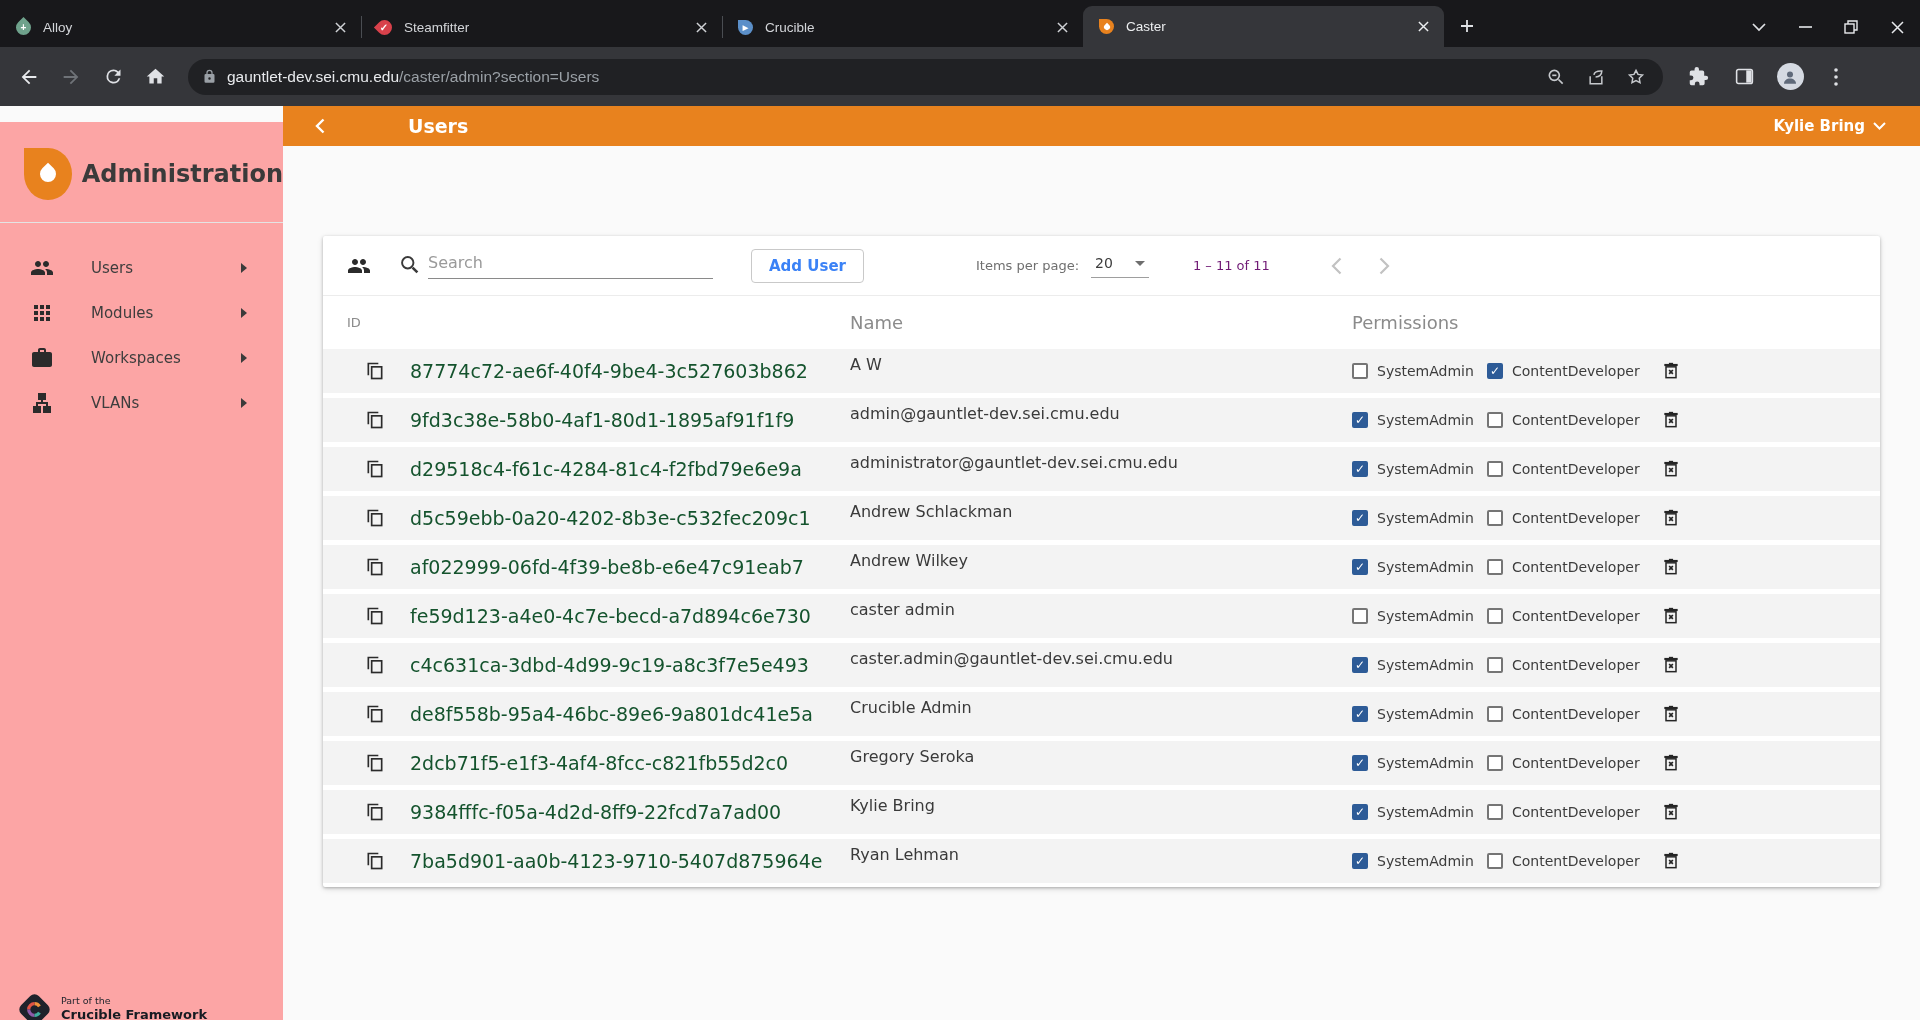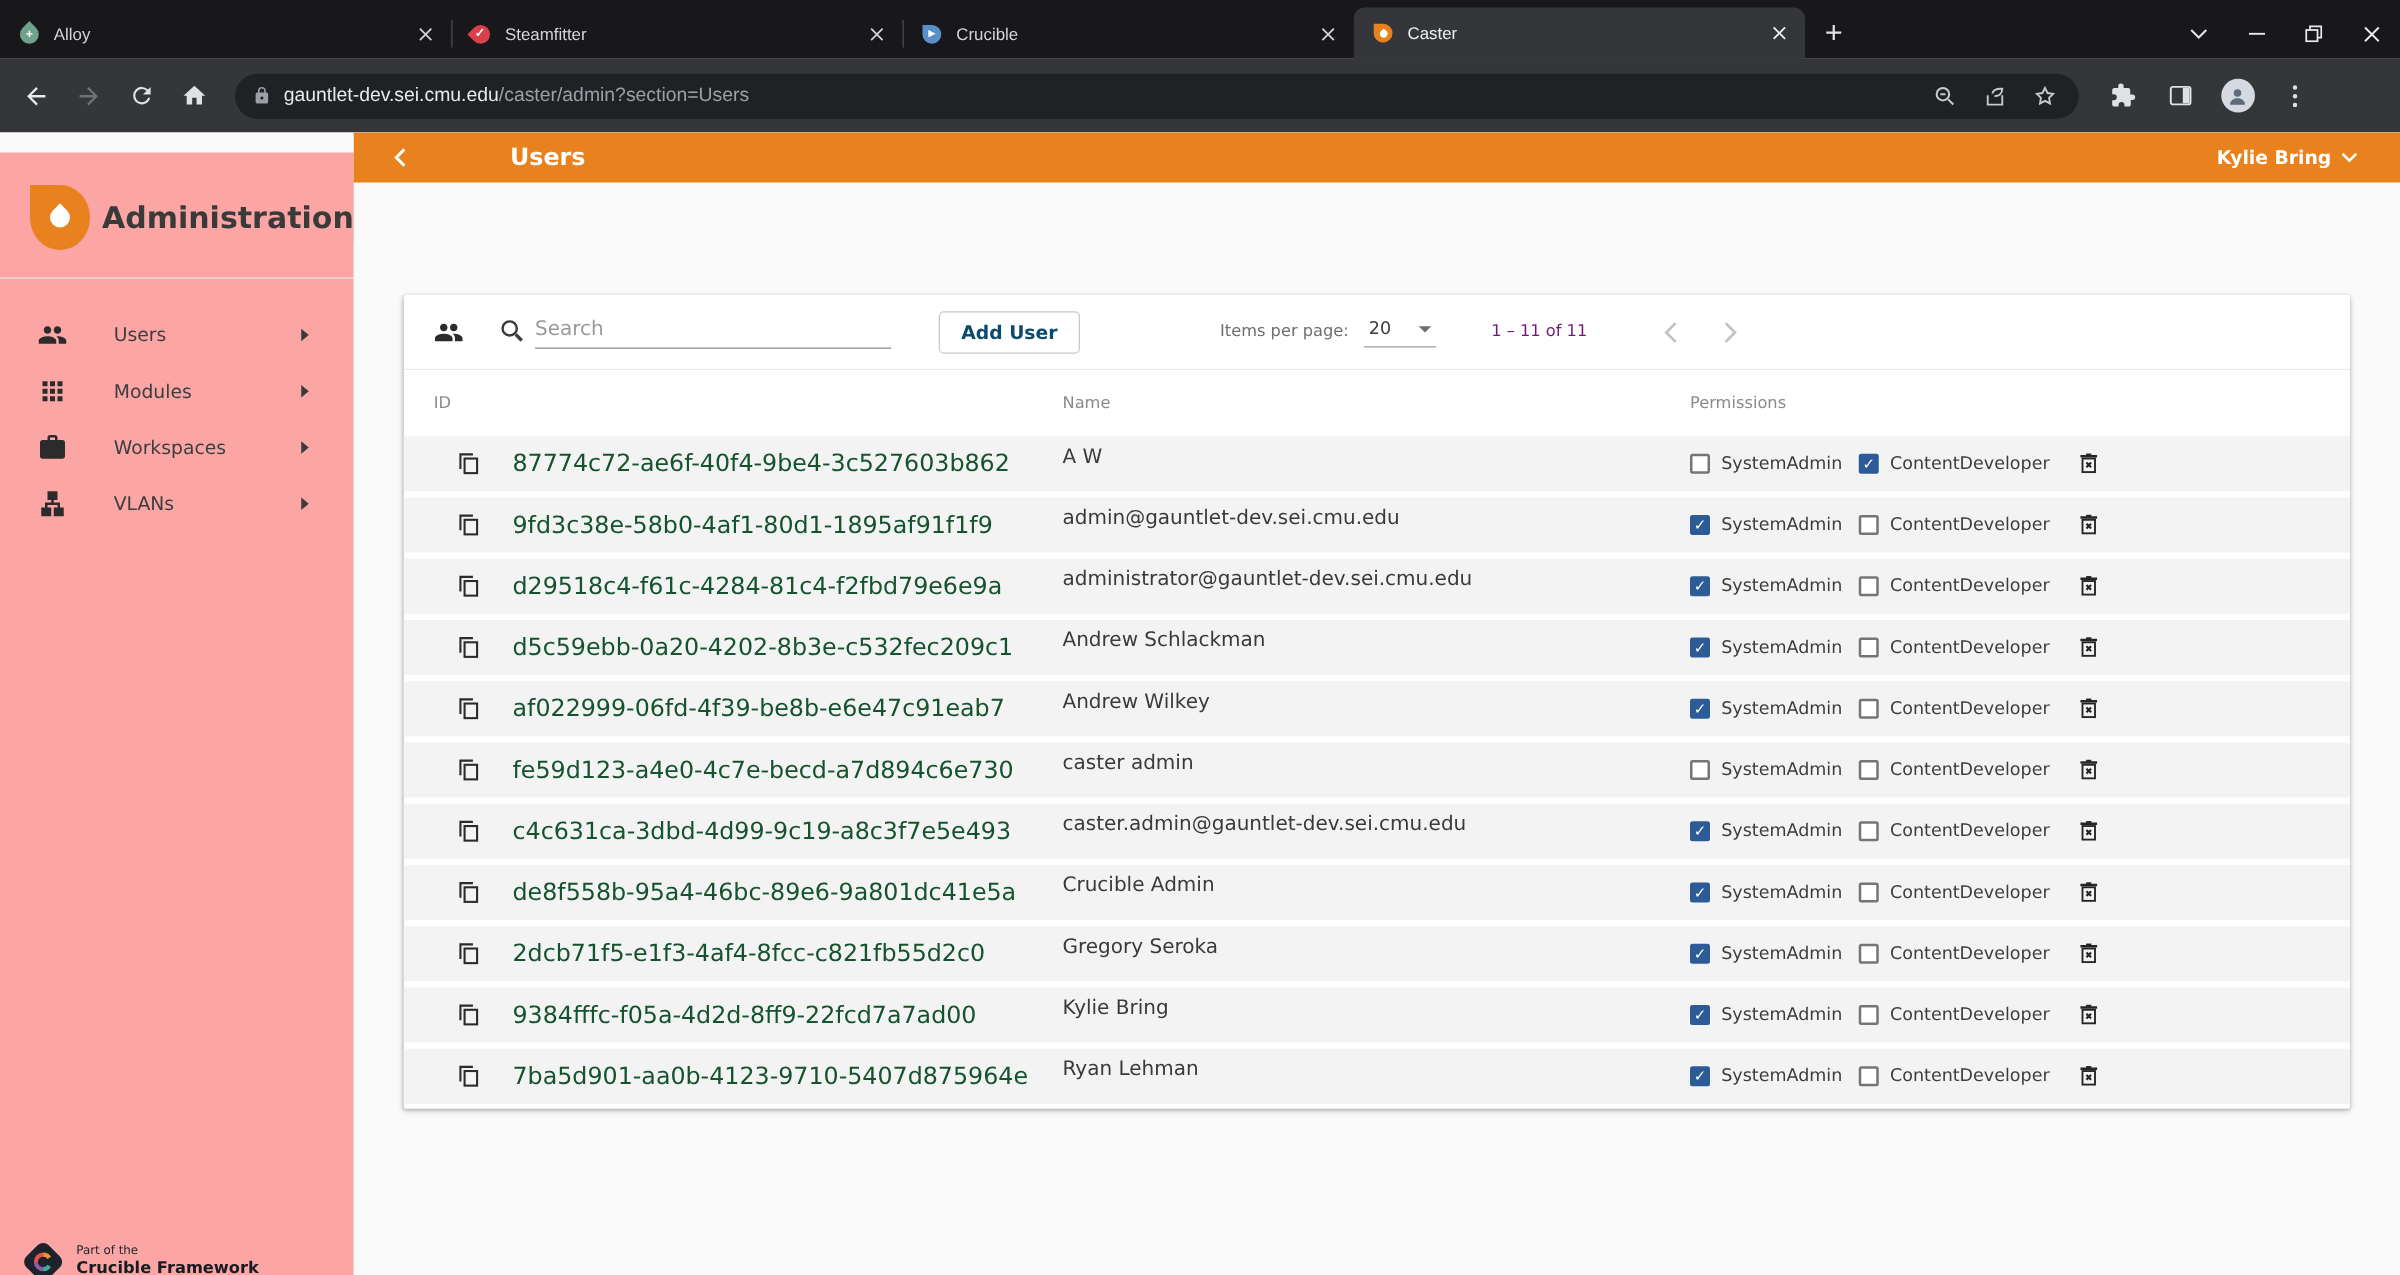--- a/index.html
+++ b/index.html
@@ -91,37 +91,37 @@
   .card-toolbar { height:60px; display:flex; align-items:center; padding:0 24px;
           border-bottom:1px solid #ececec; }
   .ct-people { width:24px; height:24px; }
   .search-wrap { margin-left:28px; display:flex; align-items:flex-end; }
   .search-field { margin-left:8px; width:285px; border-bottom:1px solid #8a8a8a;
           padding-bottom:6px; }
   .search-field input { border:none; outline:none; width:100%; font-size:16px;
           font-family:"DejaVu Sans", sans-serif; color:#3a3a3a; background:transparent; }
   .search-field input::placeholder { color:#9a9a9a; }
   .add-user-btn { margin-left:38px; background:#fff; border:1px solid #c9c9c9; border-radius:4px;
-          padding:7px 17px; font-size:15px; font-weight:600; color:#0c4a6e;
+          padding:7px 17px; font-size:15px; font-weight:600; color:#3b82f6;
           font-family:"DejaVu Sans", sans-serif; cursor:pointer; }
   .ipp-label { margin-left:112px; font-size:13px; color:#6f6f6f; }
   .ipp-select { margin-left:12px; display:flex; align-items:center; gap:22px;
           border-bottom:1px solid #9e9e9e; padding:2px 4px 6px 4px; cursor:pointer; }
   .ipp-value { font-size:14px; color:#3c3c3c; }
   .tri-down { width:0; height:0; border-left:5px solid transparent;
           border-right:5px solid transparent; border-top:5px solid #6e6e6e; }
   .range-label { margin-left:44px; font-size:13px; color:#701a75; }
   .pager { margin-left:52px; display:flex; align-items:center; gap:18px; }
   .pg-btn { width:30px; height:30px; display:flex; align-items:center; justify-content:center; }
 
   .thead { height:53px; display:flex; align-items:center; color:#8b8b8b; font-size:13px; }
   .cell-id { width:527px; padding-left:24px; display:flex; align-items:center; }
   .cell-name { width:502px; font-size:16px; color:#3a3a3a; }
   .cell-perms { flex:1; display:flex; align-items:center; }
-  .thead .cell-name, .thead .cell-perms { font-size:13px; color:#8b8b8b; }
+  .thead .cell-name, .thead .cell-perms { font-size:18px; color:#8b8b8b; }
 
   .tbody .trow { height:44px; background:#f3f3f3; margin-bottom:5px; display:flex;
           align-items:center; }
   .trow .cell-id { padding-left:41px; }
   .icon-btn { width:22px; height:22px; display:flex; align-items:center; justify-content:center;
           cursor:pointer; flex:0 0 auto; }
   .id-text { margin-left:24px; font-size:19px; color:#14532d; }
   .trow .cell-name { align-self:flex-start; padding-top:6px; }
   .perm { display:flex; align-items:center; cursor:pointer; }
   .perm.sa { width:135px; }

